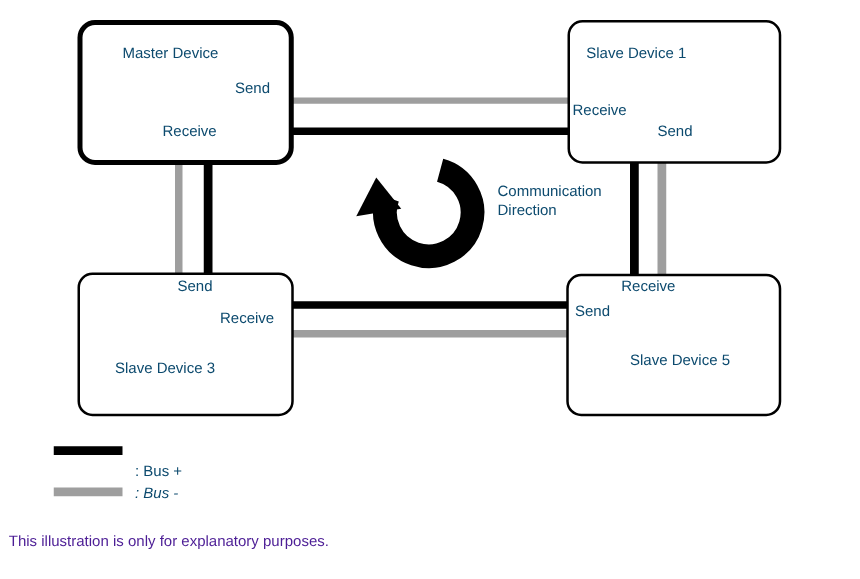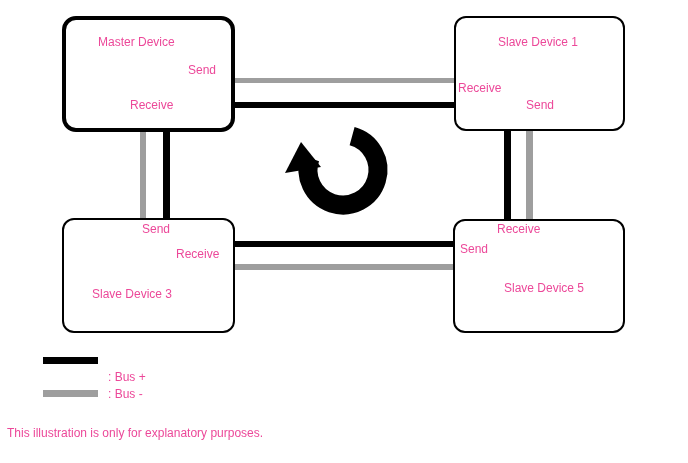--- a/index.html
+++ b/index.html
@@ -22,31 +22,31 @@
     border-color: #000000;
     box-sizing: border-box;
   }
   .box.master { border-width: 4px; border-radius: 14px; }
   .box.slave  { border-width: 2px; border-radius: 12px; }
   .lbl {
     position: absolute;
     z-index: 3;
     font-size: 12px;
     line-height: 14px;
-    color: #ec4899;
+    color: #0c4a6e;
     white-space: nowrap;
   }
   .arrow-svg { position: absolute; z-index: 1; }
   .legend-swatch { position: absolute; z-index: 1; }
   .footer {
     position: absolute;
     z-index: 3;
     font-size: 12px;
     line-height: 14px;
-    color: #ec4899;
+    color: #4c1d95;
     white-space: nowrap;
   }
 </style>
 </head>
 <body>
 
 <div class="canvas">
 
   <div class="line bus-minus" style="left:233px; top:78px; width:223px; height:5px;"></div>
   <div class="line bus-plus" style="left:233px; top:102px; width:223px; height:6px;"></div>
@@ -62,39 +62,43 @@
 
   <div class="box master" style="left:62px; top:16px; width:173px; height:116px;"></div>
   <div class="box slave" style="left:454px; top:16px; width:171px; height:115px;"></div>
   <div class="box slave" style="left:62px; top:218px; width:173px; height:115px;"></div>
   <div class="box slave" style="left:453px; top:219px; width:172px; height:114px;"></div>
 
   <div class="lbl" style="left:98px; top:35px;">Master Device</div>
   <div class="lbl" style="left:188px; top:63px;">Send</div>
   <div class="lbl" style="left:130px; top:98px;">Receive</div>
 
-  <div class="lbl" style="left:498px; top:35px;">Slave Device 1</div>
+  <div class="lbl" style="left:469px; top:35px;">Slave Device 1</div>
   <div class="lbl" style="left:458px; top:81px;">Receive</div>
   <div class="lbl" style="left:526px; top:98px;">Send</div>
 
   <div class="lbl" style="left:142px; top:222px;">Send</div>
   <div class="lbl" style="left:176px; top:247px;">Receive</div>
   <div class="lbl" style="left:92px; top:287px;">Slave Device 3</div>
 
   <div class="lbl" style="left:497px; top:222px;">Receive</div>
   <div class="lbl" style="left:460px; top:242px;">Send</div>
   <div class="lbl" style="left:504px; top:281px;">Slave Device 5</div>
 
   <svg class="arrow-svg" style="left:280px; top:115px;" width="125" height="110" viewBox="0 0 125 110">
     <path d="M 72.1 21.2 A 35 35 0 1 1 30.1 43.0" fill="none" stroke="#000000" stroke-width="19"></path>
     <polygon points="21,27 5,58 41,52" fill="#000000"></polygon>
   </svg>
 
+  <div class="lbl" style="left:398px; top:146px; line-height:15px;">
+    <span style="display:block;">Communication</span>
+    <span style="display:block;">Direction</span>
+  </div>
 
   <div class="legend-swatch bus-plus" style="left:43px; top:357px; width:55px; height:7px;"></div>
   <div class="lbl" style="left:108px; top:370px;">: Bus +</div>
 
   <div class="legend-swatch bus-minus" style="left:43px; top:390px; width:55px; height:7px;"></div>
-  <div class="lbl" style="left:108px; top:387px;">: Bus -</div>
+  <div class="lbl" style="left:108px; top:387px;font-style:italic;">: Bus -</div>
 
   <div class="footer" style="left:7px; top:426px;">This illustration is only for explanatory purposes.</div>
 
 </div>
 
 </body></html>

